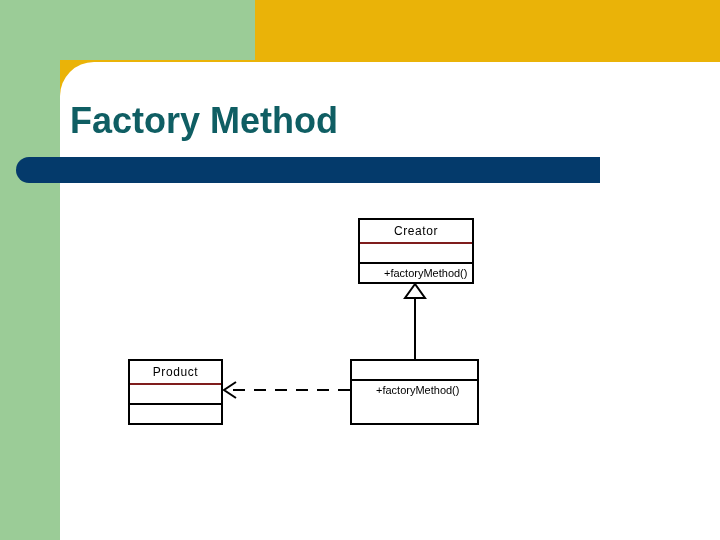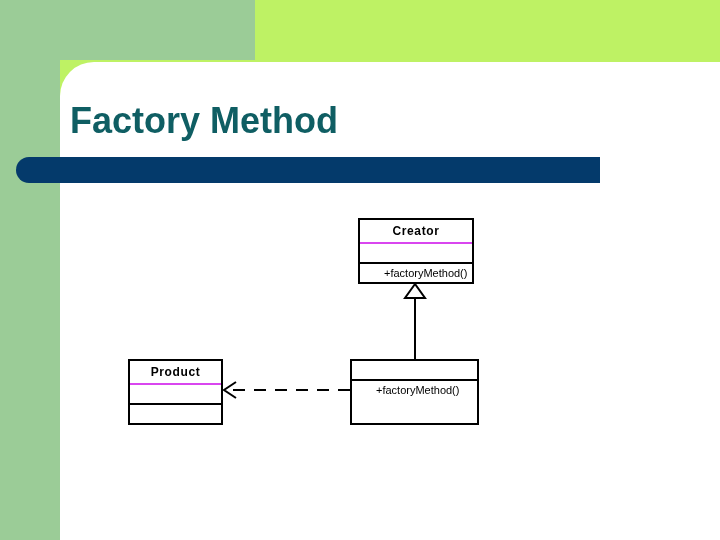--- a/index.html
+++ b/index.html
@@ -8,21 +8,21 @@
     background: #ffffff;
   }
   body {
     font-family: "Liberation Sans", sans-serif;
   }
   #slide {
     position: relative;
     width: 720px;
     height: 540px;
     overflow: hidden;
-    background: #bef264;
+    background: #eab308;
   }
 
   
   .green-strip {
     position: absolute;
     left: 0;
     top: 0;
     width: 60px;
     height: 540px;
     background: #9BCC97;
@@ -86,24 +86,24 @@
   }
   .uml-compartment {
     box-sizing: border-box;
     display: flex;
     align-items: center;
     overflow: hidden;
     white-space: nowrap;
   }
   .uml-name {
     justify-content: center;
-    font-weight: bold;
+    font-weight: normal;
     font-size: 12px;
     color: #000000;
-    border-bottom: 2px solid #d946ef;
+    border-bottom: 2px solid #7f1d1d;
     letter-spacing: 0.6px;
   }
   .uml-attrs {
     border-bottom: 2px solid #000000;
   }
   .uml-ops {
     justify-content: flex-start;
     font-size: 11px;
     color: #000000;
     padding-left: 2px;

